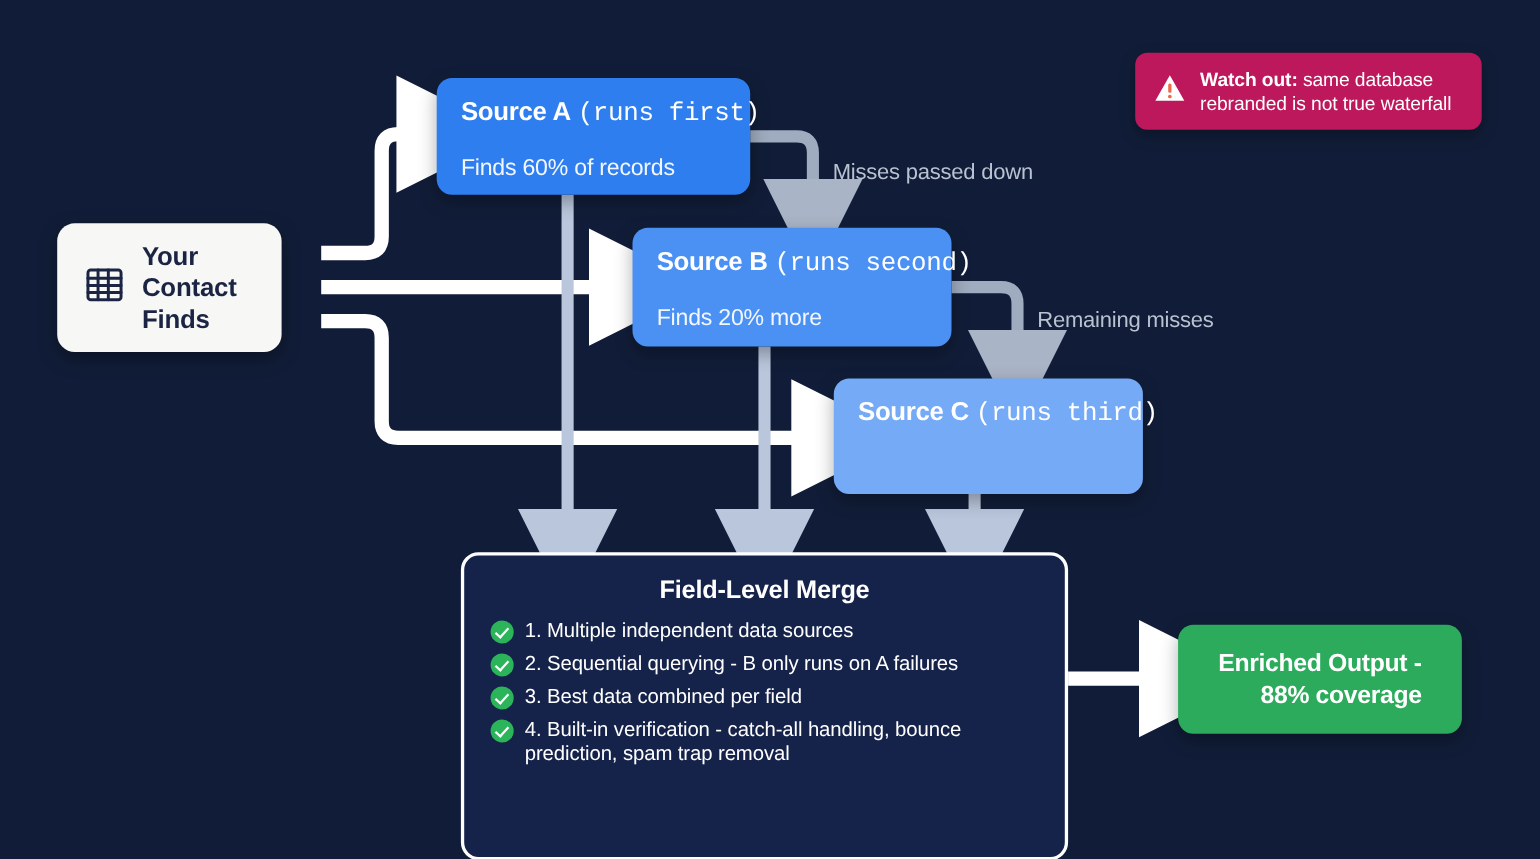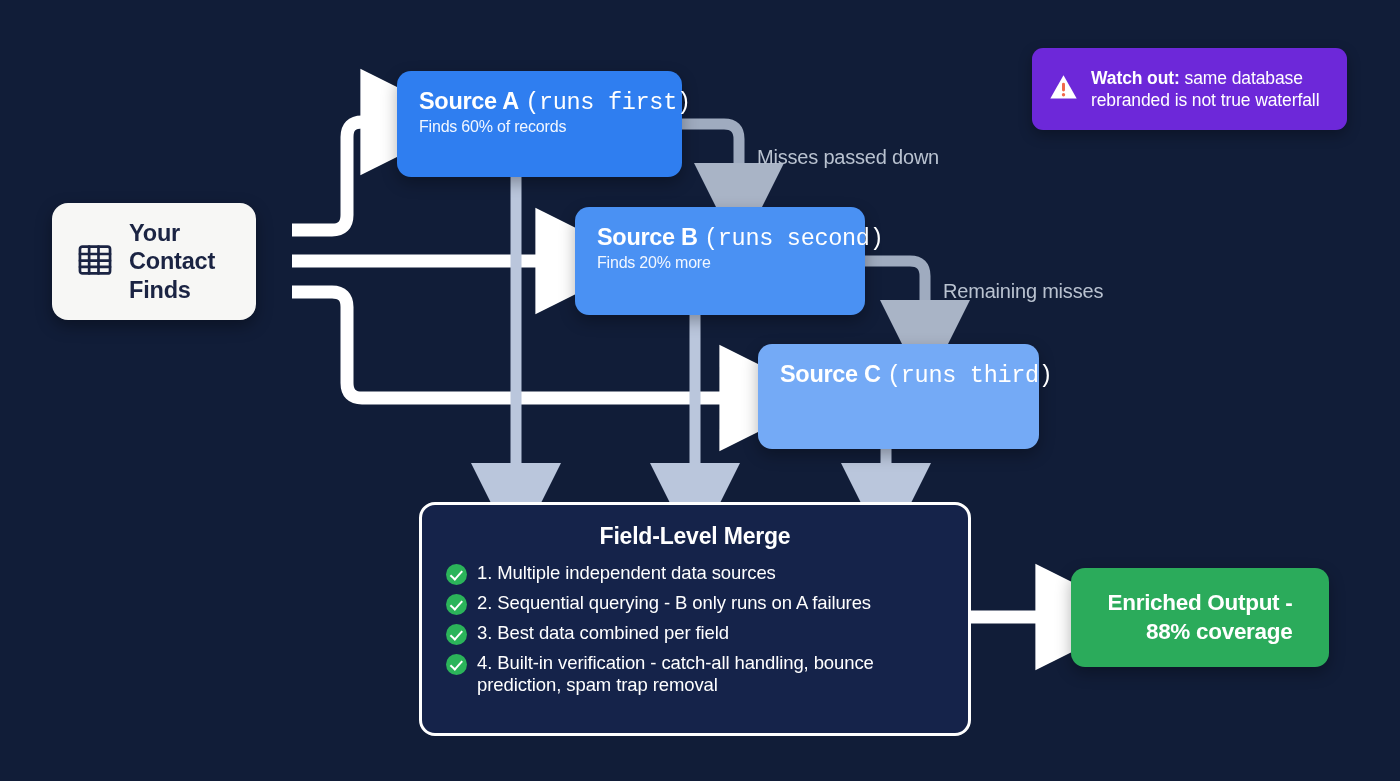--- a/index.html
+++ b/index.html
@@ -57,34 +57,34 @@
   }
   .source .title {
     font-size: 23.5px;
     color: #ffffff;
     letter-spacing: -0.3px;
     white-space: nowrap;
   }
   .source .title b { font-weight: bold; }
   .source .title span { font-weight: normal; font-family: Liberation Mono, monospace; }
   .source .sub {
-    font-size: 16px;
+    font-size: 21px;
     color: #f2f7ff;
-    margin-top: 2px;
+    margin-top: 24px;
     letter-spacing: -0.2px;
     white-space: nowrap;
   }
   #source-a { left: 397px; top: 71px; width: 285px; height: 106px; background: #2f7ef0; }
   #source-b { left: 575px; top: 207px; width: 290px; height: 108px; background: #4a91f3; }
   #source-c { left: 758px; top: 344px; width: 281px; height: 105px; background: #74aaf6; }
 
   
   #merge {
     left: 419px; top: 502px;
-    width: 552px; height: 234px;
+    width: 552px; height: 280px;
     background: #15234a;
     border: 3px solid #ffffff;
     border-radius: 16px;
     padding: 18px 0 0 0;
   }
   #merge .merge-title {
     text-align: center;
     color: #ffffff;
     font-size: 23px;
     font-weight: bold;
@@ -138,22 +138,22 @@
     font-size: 22.5px;
     font-weight: bold;
     line-height: 1.28;
     letter-spacing: -0.3px;
     box-shadow: 0 6px 16px rgba(0,0,0,0.3);
   }
 
   
   #warning {
     left: 1032px; top: 48px;
-    width: 315px; height: 82px;
-    background: #6d28d9;
+    width: 315px; height: 70px;
+    background: #be185d;
     border-radius: 11px;
     display: flex;
     align-items: center;
     gap: 12px;
     padding: 0 16px;
     box-shadow: 0 5px 14px rgba(0,0,0,0.3);
   }
   #warning .wtext {
     color: #ffffff;
     font-size: 17.5px;

